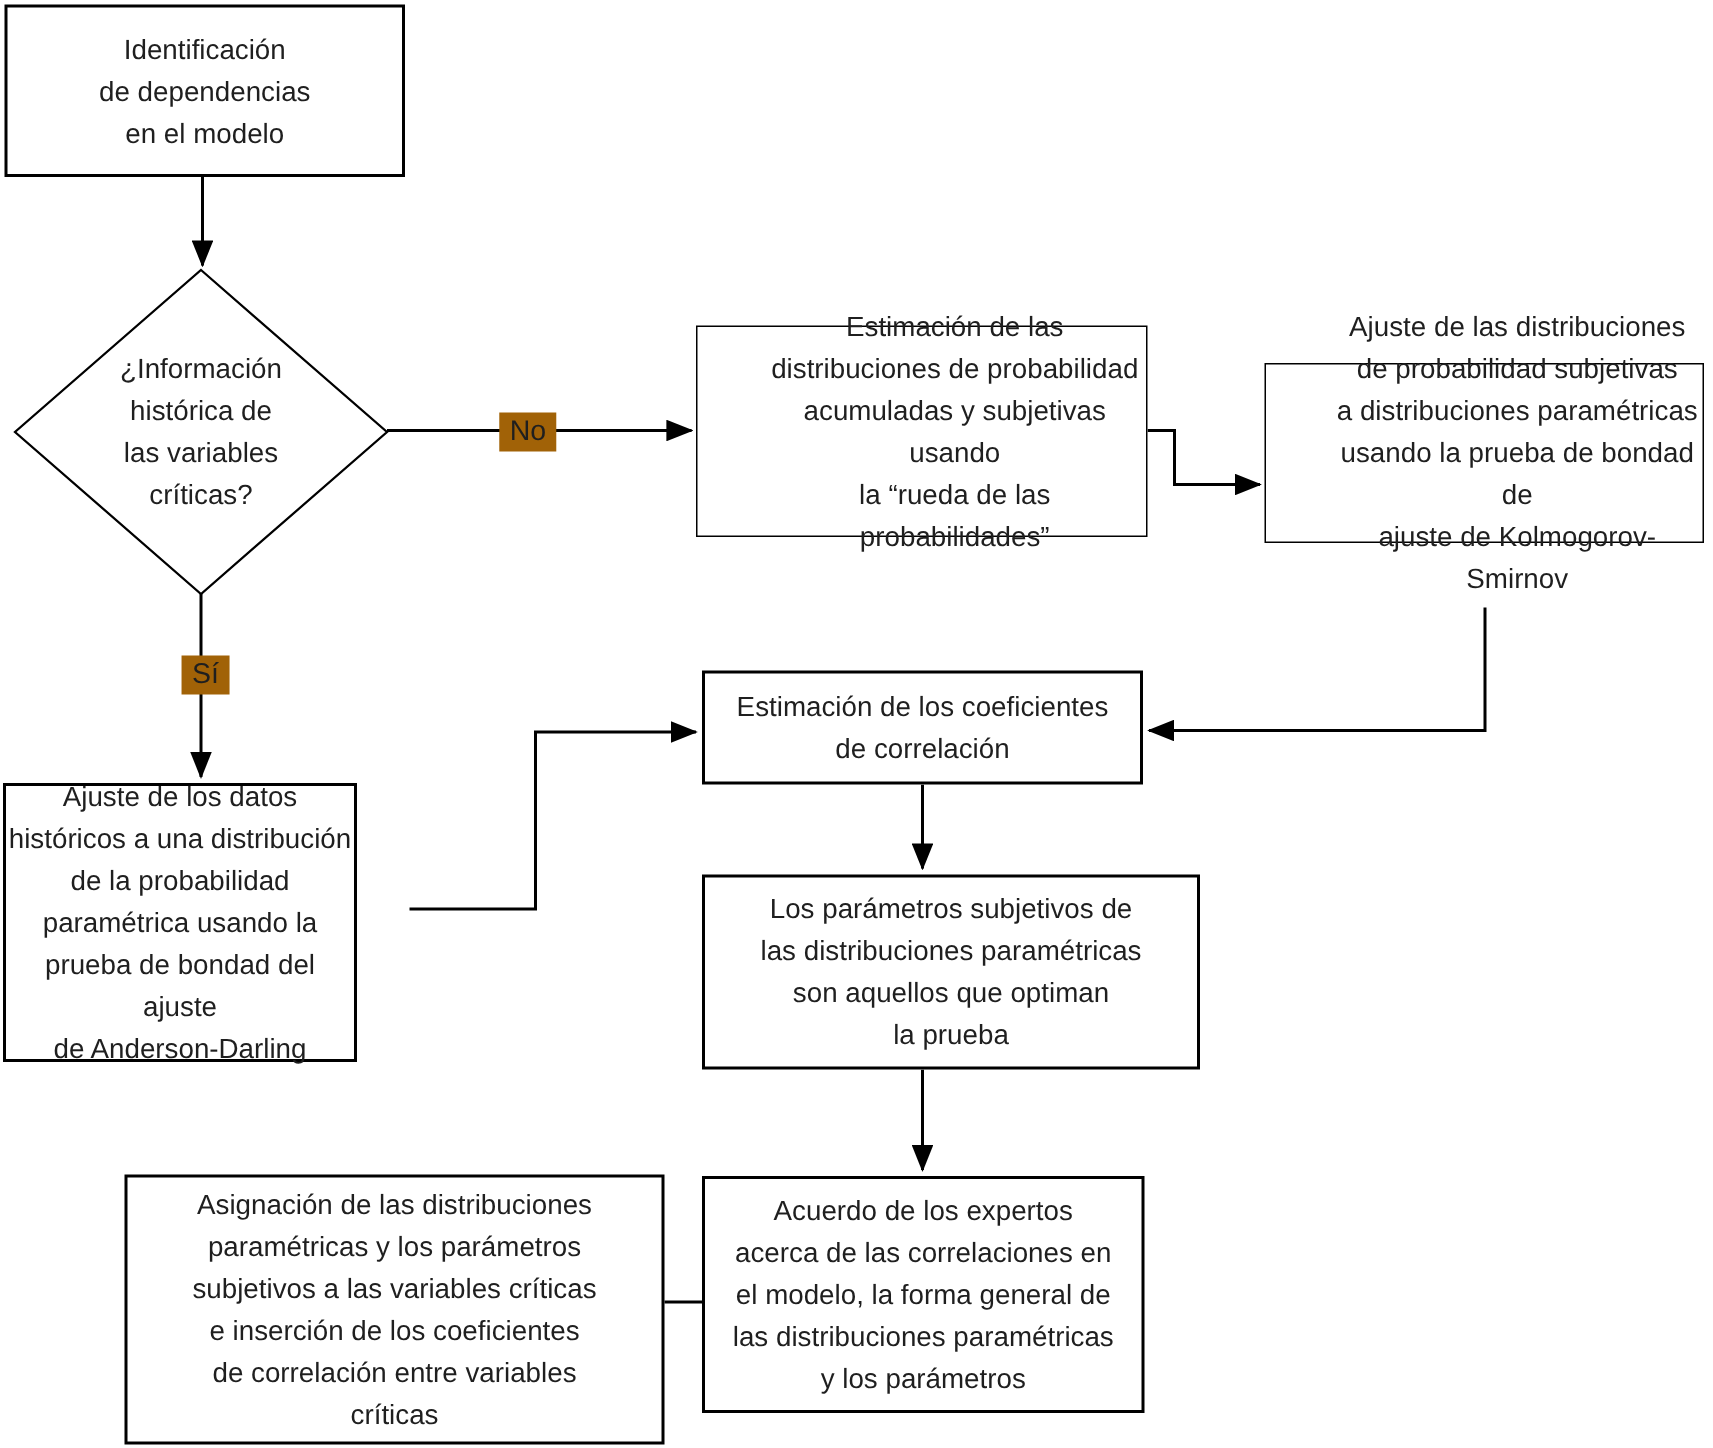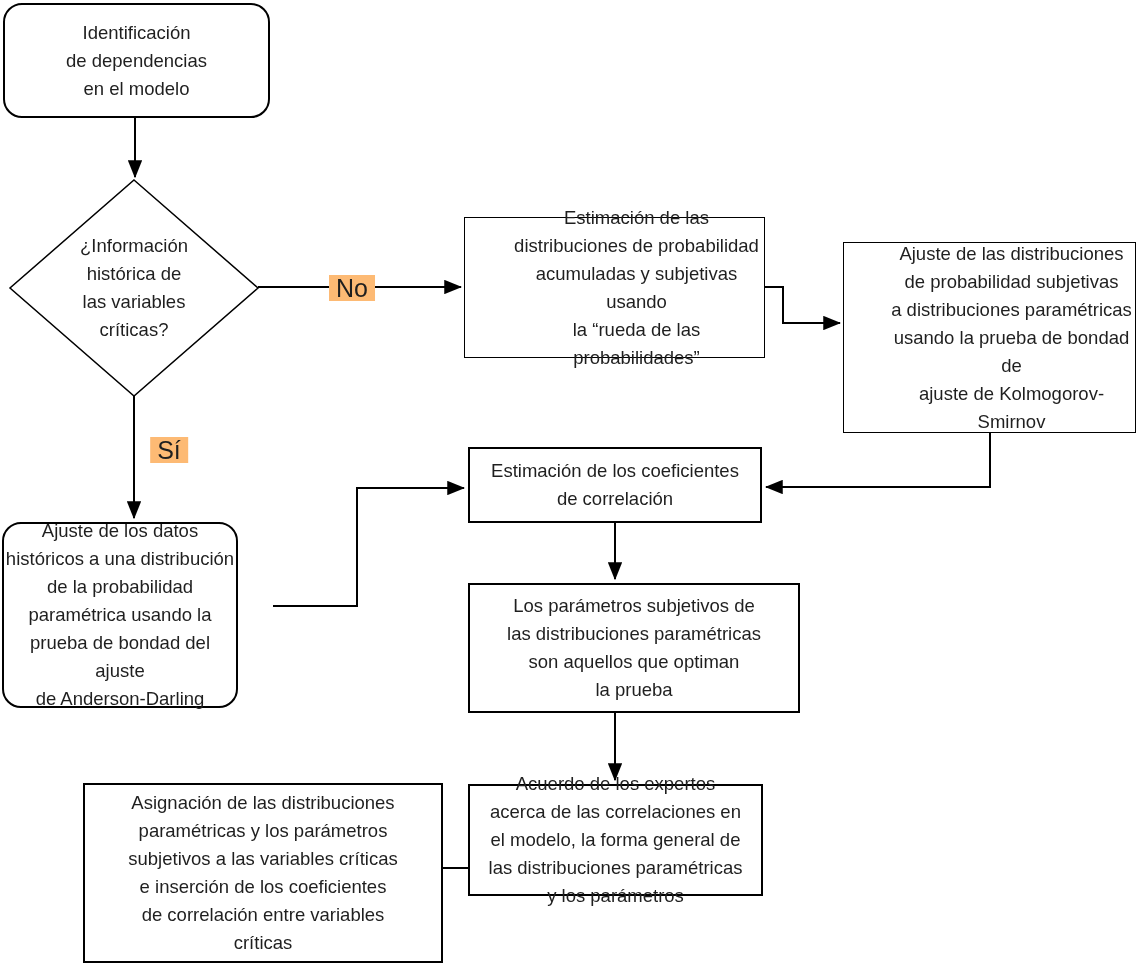--- a/index.html
+++ b/index.html
@@ -20,54 +20,54 @@
     position: absolute;
     background: #ffffff;
     border: 2px solid #000000;
     display: flex;
     align-items: center;
     justify-content: center;
     text-align: center;
     font-size: 18.5px;
     line-height: 28px;
   }
-  .node--thick { border-width: 2.5px; border-radius: 19px; }
+  .node--thick { border-width: 2.5px; }
   .node--thin  { border-width: 1.4px; padding-left: 44px; }
 
   .node-text { white-space: pre-line; display: block; width: 100%; }
 
   
   #node-identificacion { left: 3px;   top: 3px;   width: 267px; height: 115px; }
   #node-estimacion-distribuciones { left: 464px; top: 217px; width: 301px; height: 141px; }
-  #node-ajuste-kolmogorov { left: 843px; top: 242px; width: 293px; height: 191px; text-align: center; }
+  #node-ajuste-kolmogorov { left: 843px; top: 242px; width: 293px; height: 120px; text-align: center; }
   #node-estimacion-coeficientes { left: 468px; top: 447px; width: 294px; height: 76px; }
   #node-ajuste-anderson { left: 2px;   top: 522px; width: 236px; height: 186px; }
   #node-parametros-subjetivos { left: 468px; top: 583px; width: 332px; height: 130px; }
-  #node-acuerdo-expertos { left: 468px; top: 784px; width: 295px; height: 112px; }
+  #node-acuerdo-expertos { left: 468px; top: 784px; width: 295px; height: 158px; }
   #node-asignacion { left: 83px;  top: 783px; width: 360px; height: 180px; }
 
   
   .diamond-text {
     position: absolute;
     left: 24px; top: 226px; width: 220px; height: 124px;
     display: flex; align-items: center; justify-content: flex-start;
     text-align: center;
     font-size: 18.5px; line-height: 28px;
   }
 
   .edge-label {
     position: absolute;
     transform: translate(-50%, -50%);
-    background: #fdba74;
+    background: #a16207;
     padding: 2px 7px;
-    font-size: 25px;
+    font-size: 19px;
     line-height: 22px;
   }
   #label-no { left: 352px; top: 288px; }
-  #label-si { left: 137px; top: 450px; margin-left: 32px; }
+  #label-si { left: 137px; top: 450px; }
 
   .edge { stroke: #000000; stroke-width: 2; fill: none; }
   .shape { fill: #ffffff; stroke: #000000; stroke-width: 1.5; }
 </style>
 </head>
 <body>
 
 <div class="canvas">
 
   <svg class="layer" width="1142" height="965" viewBox="0 0 1142 965">

